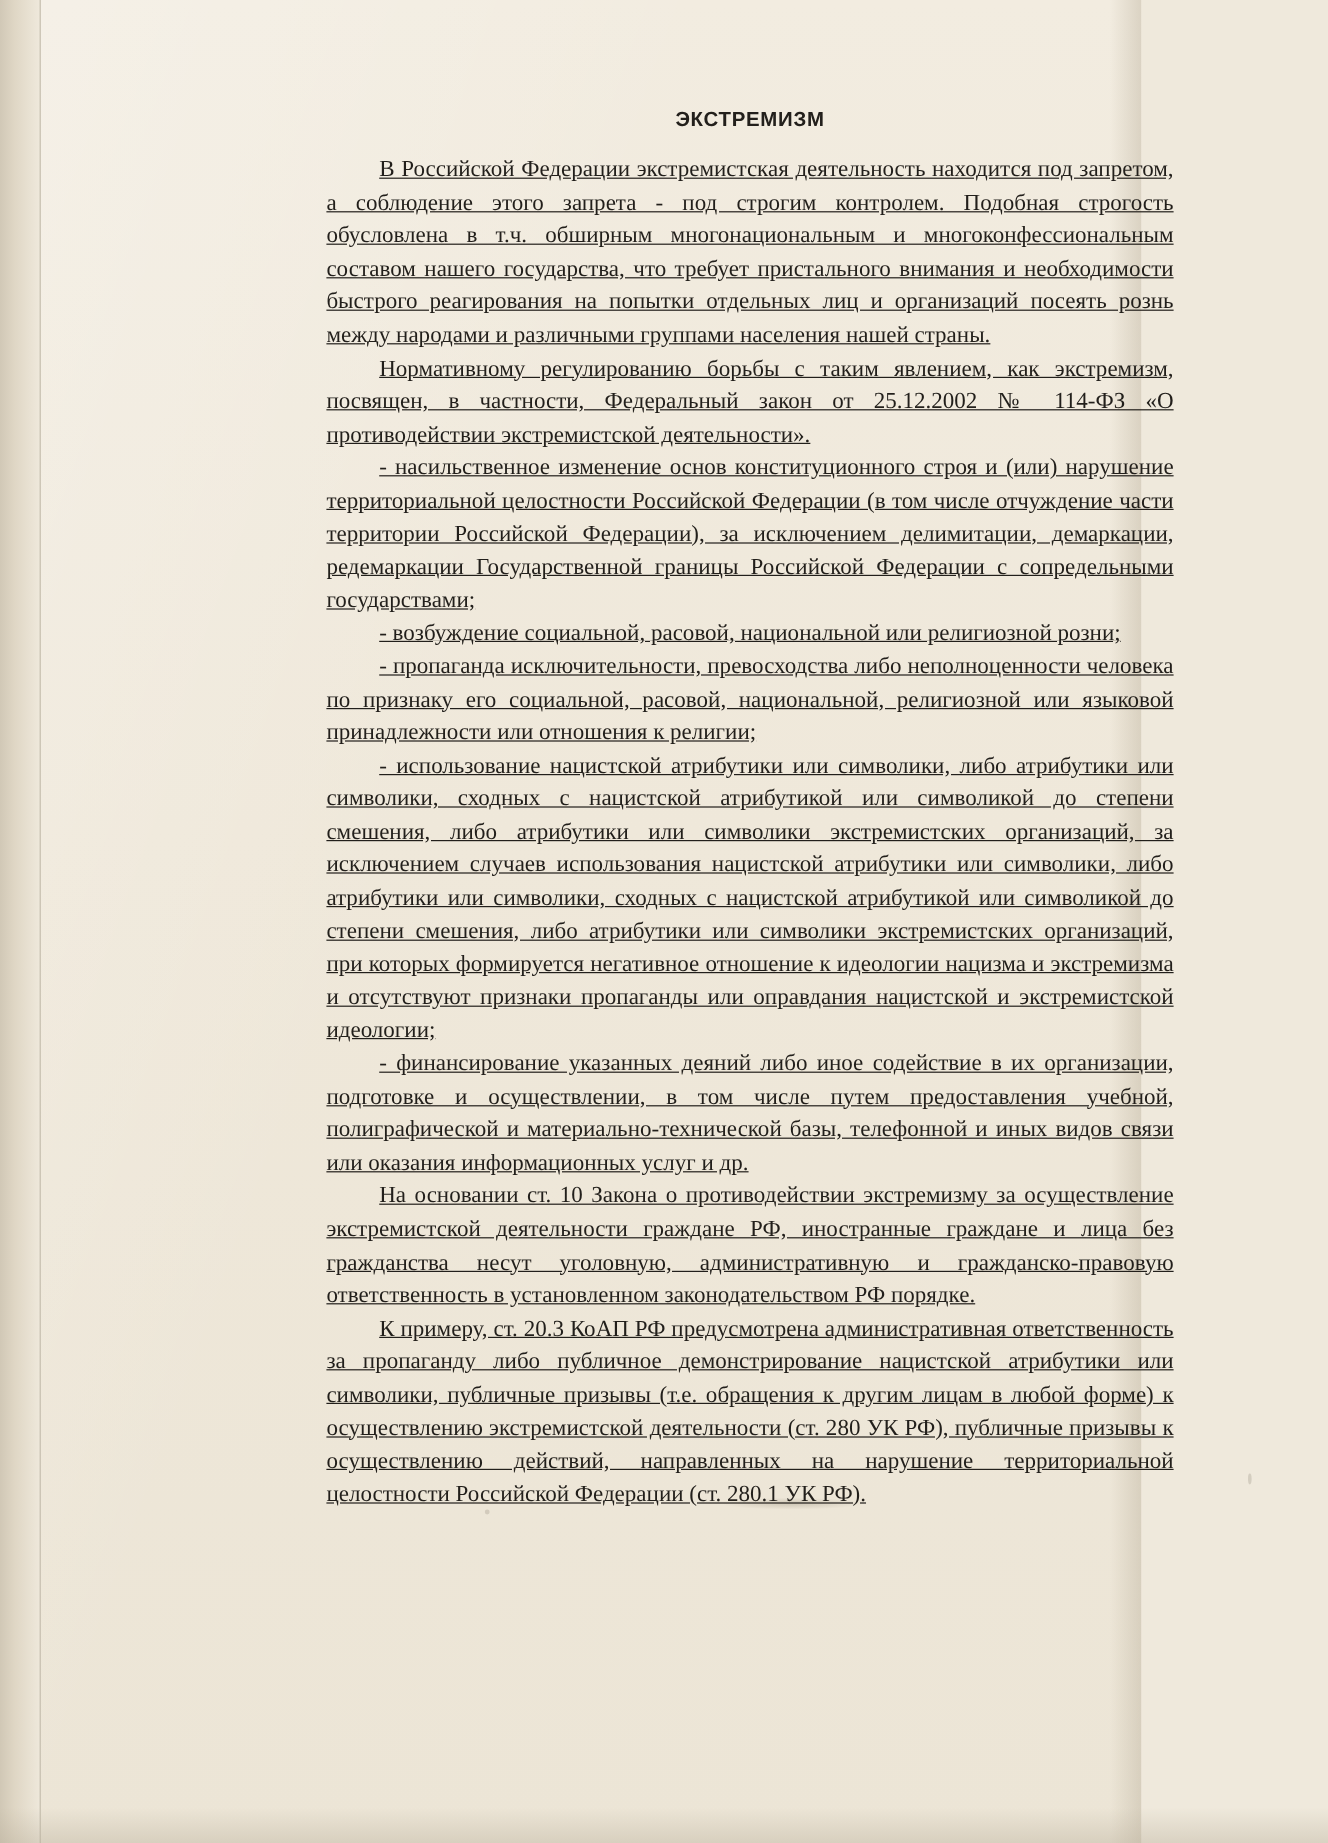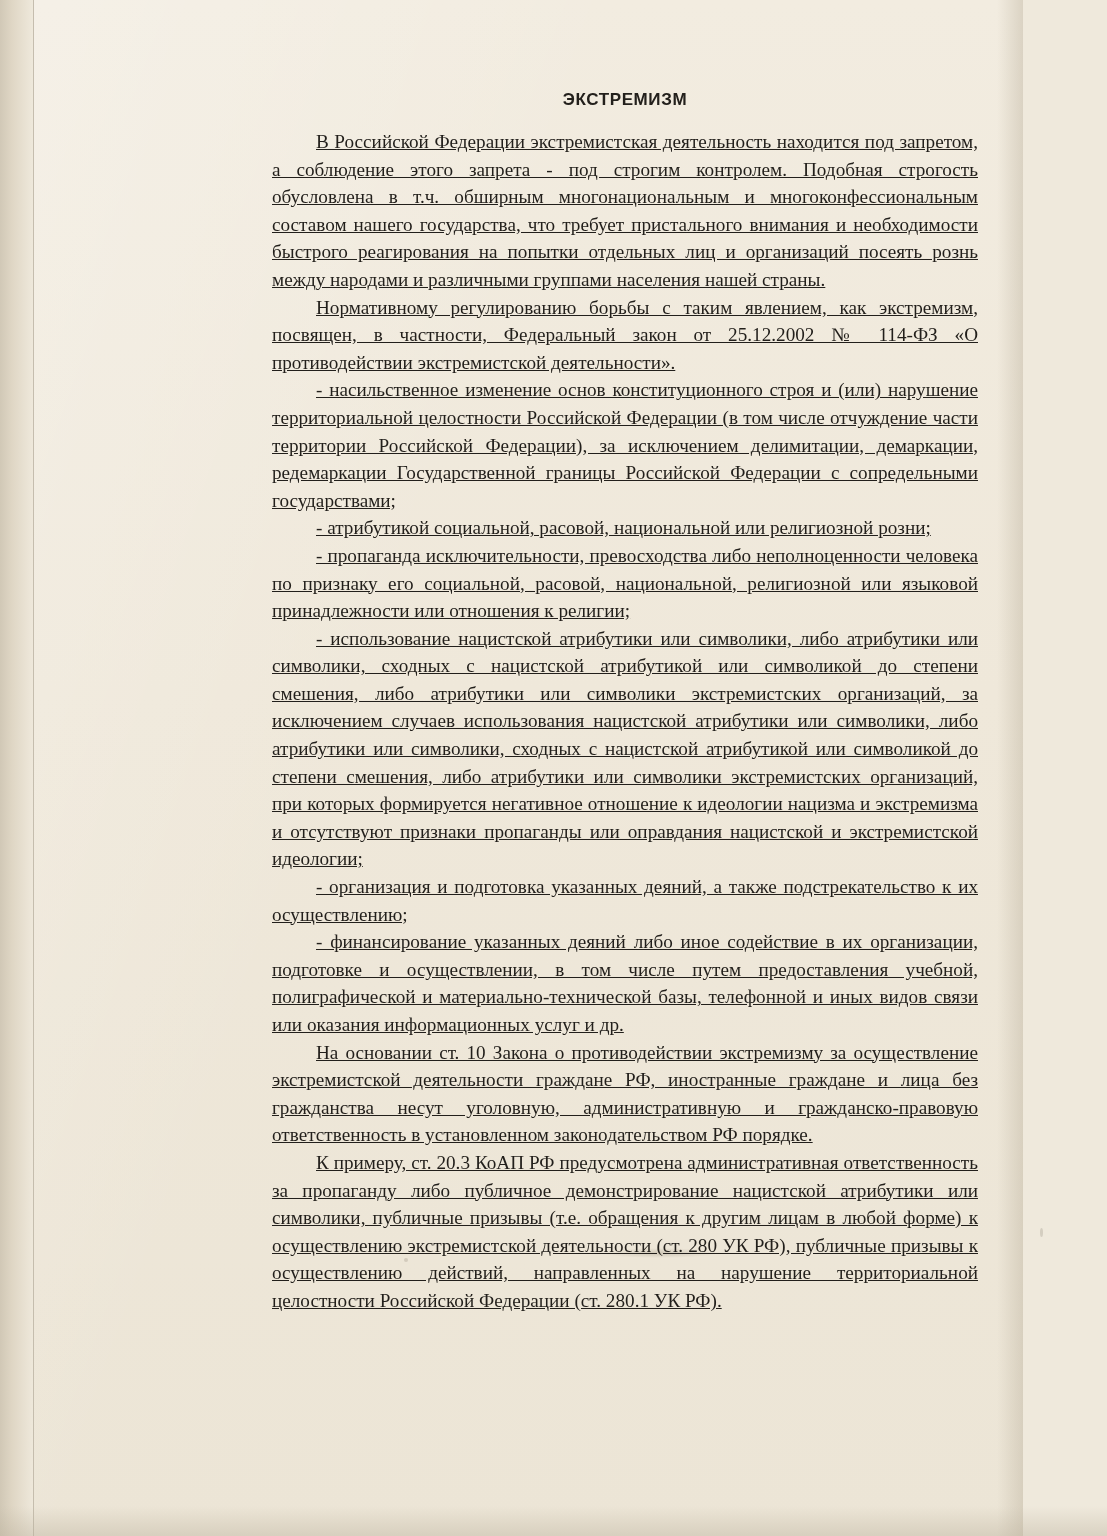--- a/index.html
+++ b/index.html
@@ -8,21 +8,21 @@
   }
   body {
     width: 1107px;
     height: 1536px;
     background: #efe9dc;
     font-family: "Liberation Serif", serif;
     overflow: hidden;
   }
   .page {
     position: relative;
-    width: 1023px;
+    width: 951px;
     height: 1536px;
     background:
       linear-gradient(110deg, rgba(255,255,255,0.25) 0%, rgba(255,255,255,0.0) 40%),
       linear-gradient(180deg, #f2ece0 0%, #efe8da 45%, #ece5d6 100%);
   }
   
   .binding-edge {
     position: absolute;
     left: 0;
     top: 0;
@@ -107,21 +107,20 @@
   <div class="speck" style="left:1040px; top:1228px; width:3px; height:9px;"></div>
   <div class="speck" style="left:404px; top:1258px; width:4px; height:4px;"></div>
   <div class="smudge" style="left:600px; top:1248px;"></div>
 
   <div class="content">
     <h1 class="doc-title">ЭКСТРЕМИЗМ</h1>
 
     <p class="para">В Российской Федерации экстремистская деятельность находится под запретом, а соблюдение этого запрета - под строгим контролем. Подобная строгость обусловлена в т.ч. обширным многонациональным и многоконфессиональным составом нашего государства, что требует пристального внимания и необходимости быстрого реагирования на попытки отдельных лиц и организаций посеять рознь между народами и различными группами населения нашей страны.</p>
     <p class="para">Нормативному регулированию борьбы с таким явлением, как экстремизм, посвящен, в частности, Федеральный закон от 25.12.2002 № 114-ФЗ «О противодействии экстремистской деятельности».</p>
     <p class="para bullet">- насильственное изменение основ конституционного строя и (или) нарушение территориальной целостности Российской Федерации (в том числе отчуждение части территории Российской Федерации), за исключением делимитации, демаркации, редемаркации Государственной границы Российской Федерации с сопредельными государствами;</p>
-    <p class="para bullet">- атрибутикой социальной, расовой, национальной или религиозной розни;</p>
+    <p class="para bullet">- возбуждение социальной, расовой, национальной или религиозной розни;</p>
     <p class="para bullet">- пропаганда исключительности, превосходства либо неполноценности человека по признаку его социальной, расовой, национальной, религиозной или языковой принадлежности или отношения к религии;</p>
     <p class="para bullet">- использование нацистской атрибутики или символики, либо атрибутики или символики, сходных с нацистской атрибутикой или символикой до степени смешения, либо атрибутики или символики экстремистских организаций, за исключением случаев использования нацистской атрибутики или символики, либо атрибутики или символики, сходных с нацистской атрибутикой или символикой до степени смешения, либо атрибутики или символики экстремистских организаций, при которых формируется негативное отношение к идеологии нацизма и экстремизма и отсутствуют признаки пропаганды или оправдания нацистской и экстремистской идеологии;</p>
-    <p class="para bullet">- организация и подготовка указанных деяний, а также подстрекательство к их осуществлению;</p>
     <p class="para bullet">- финансирование указанных деяний либо иное содействие в их организации, подготовке и осуществлении, в том числе путем предоставления учебной, полиграфической и материально-технической базы, телефонной и иных видов связи или оказания информационных услуг и др.</p>
     <p class="para">На основании ст. 10 Закона о противодействии экстремизму за осуществление экстремистской деятельности граждане РФ, иностранные граждане и лица без гражданства несут уголовную, административную и гражданско-правовую ответственность в установленном законодательством РФ порядке.</p>
     <p class="para">К примеру, ст. 20.3 КоАП РФ предусмотрена административная ответственность за пропаганду либо публичное демонстрирование нацистской атрибутики или символики, публичные призывы (т.е. обращения к другим лицам в любой форме) к осуществлению экстремистской деятельности (ст. 280 УК РФ), публичные призывы к осуществлению действий, направленных на нарушение территориальной целостности Российской Федерации (ст. 280.1 УК РФ).</p>
   </div>
 </div>
 
 </body></html>

